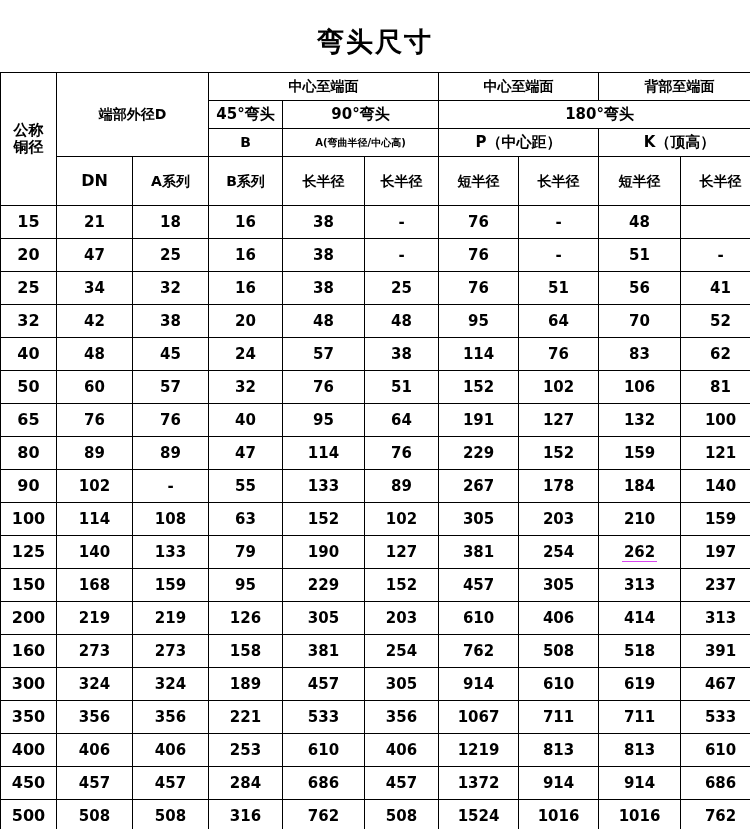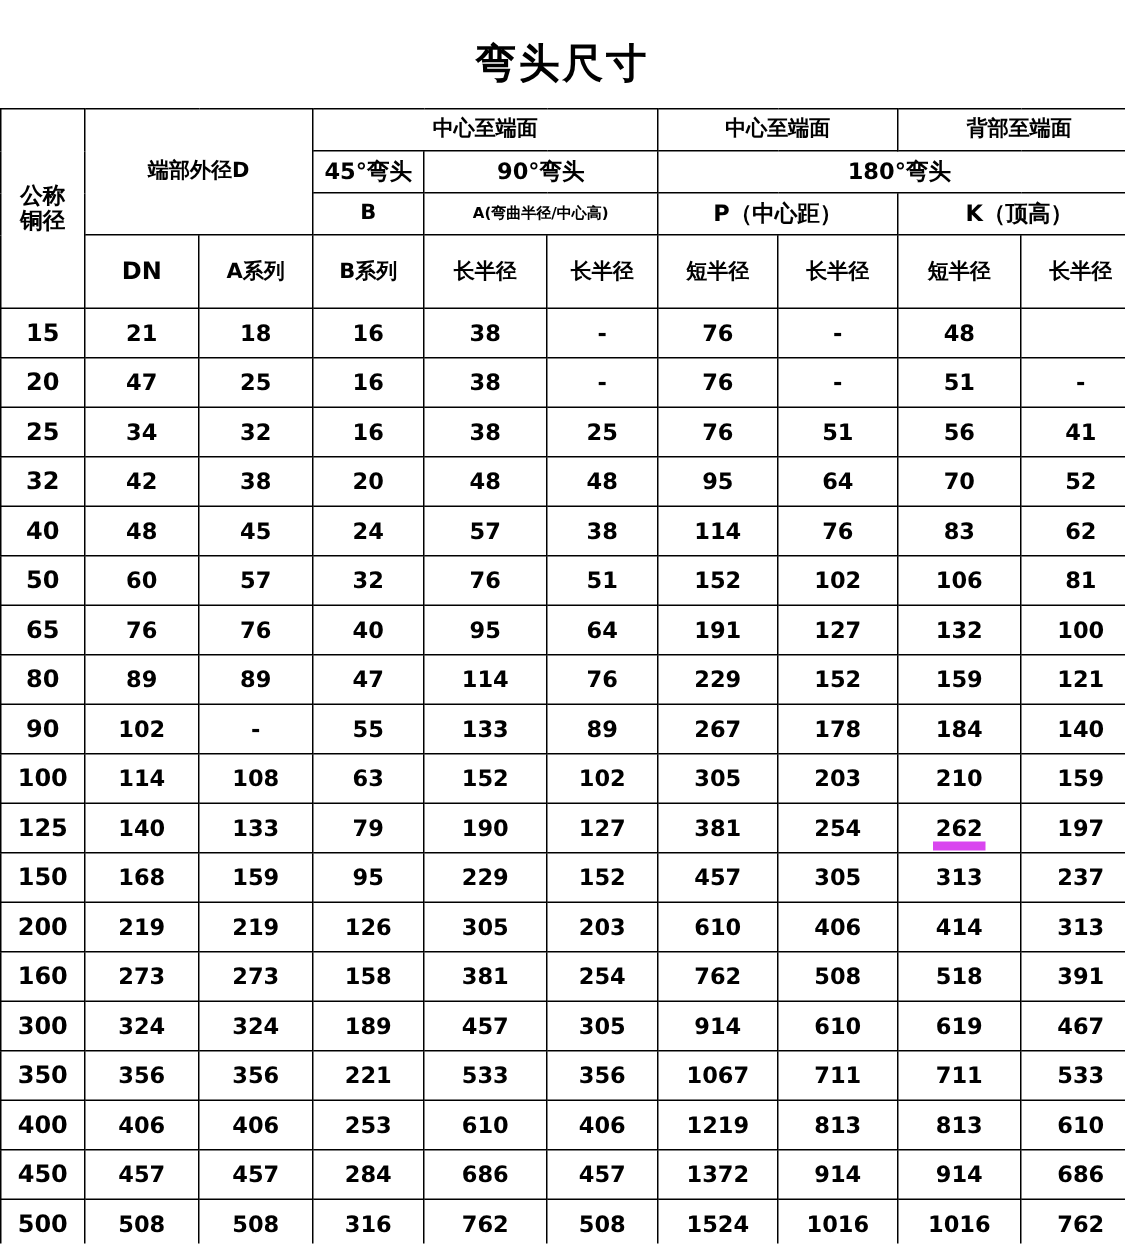--- a/index.html
+++ b/index.html
@@ -72,21 +72,21 @@
   .c-a  { width: 76px; }
   .c-b  { width: 76px; }
   .c-1  { width: 74px; }
   .c-2  { width: 82px; }
   .c-3  { width: 74px; }
   .c-4  { width: 80px; }
   .c-5  { width: 80px; }
   .c-6  { width: 82px; }
   .c-7  { width: 80px; }
   .underline-val {
-    border-bottom: 6px solid #d946ef;
+    border-bottom: 1px solid #d946ef;
     padding: 0 2px;
   }
 </style>
 </head>
 <body>
 
 <div class="page">
 
   <div class="title">弯头尺寸</div>
 

